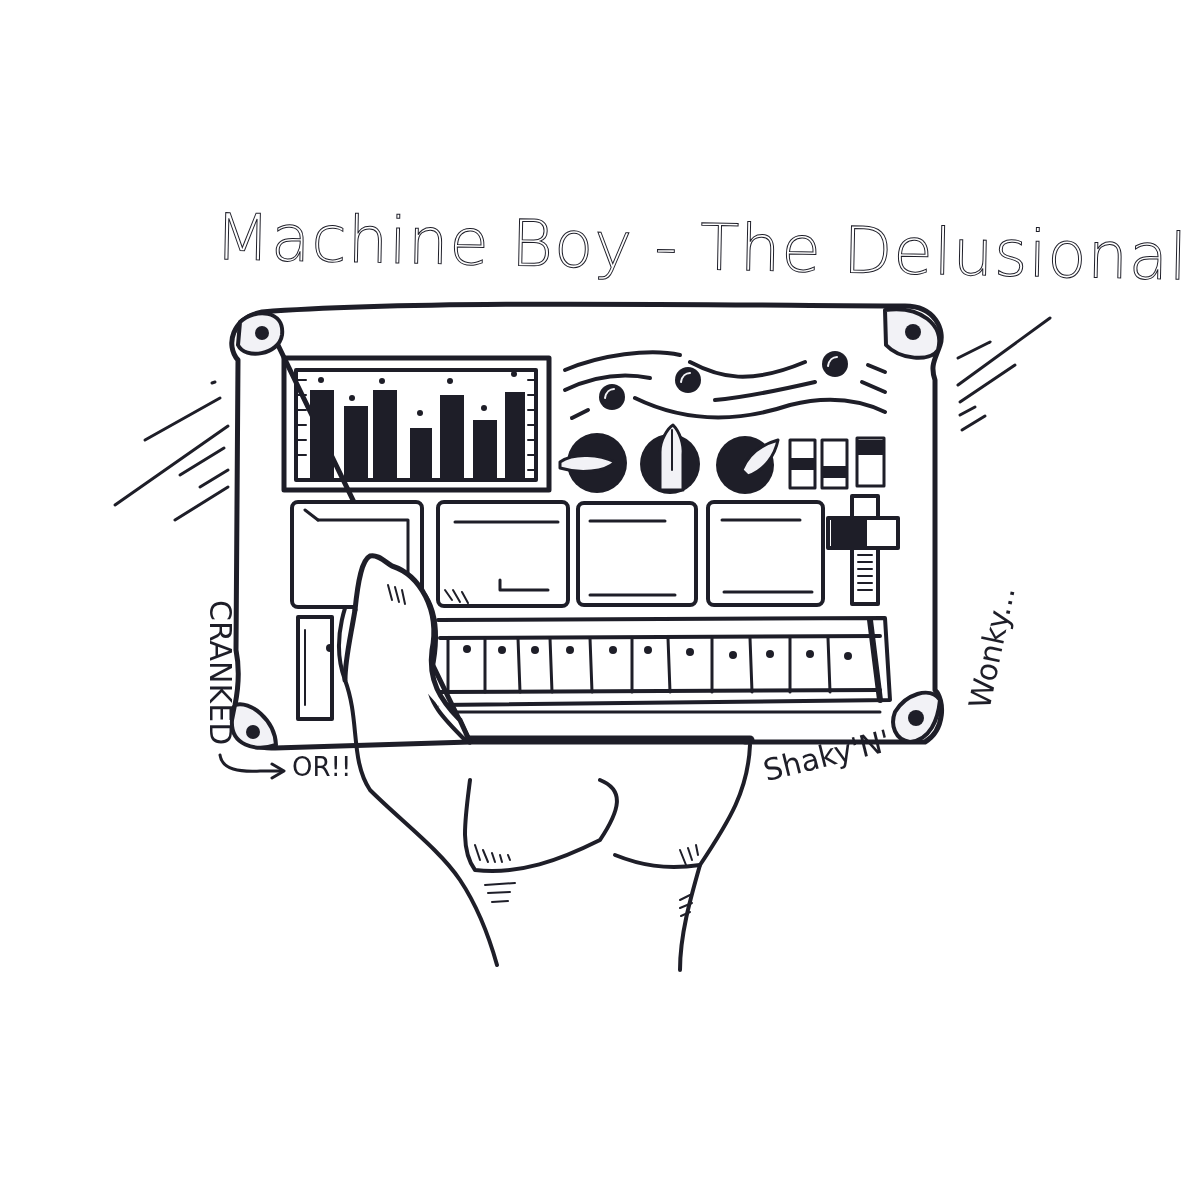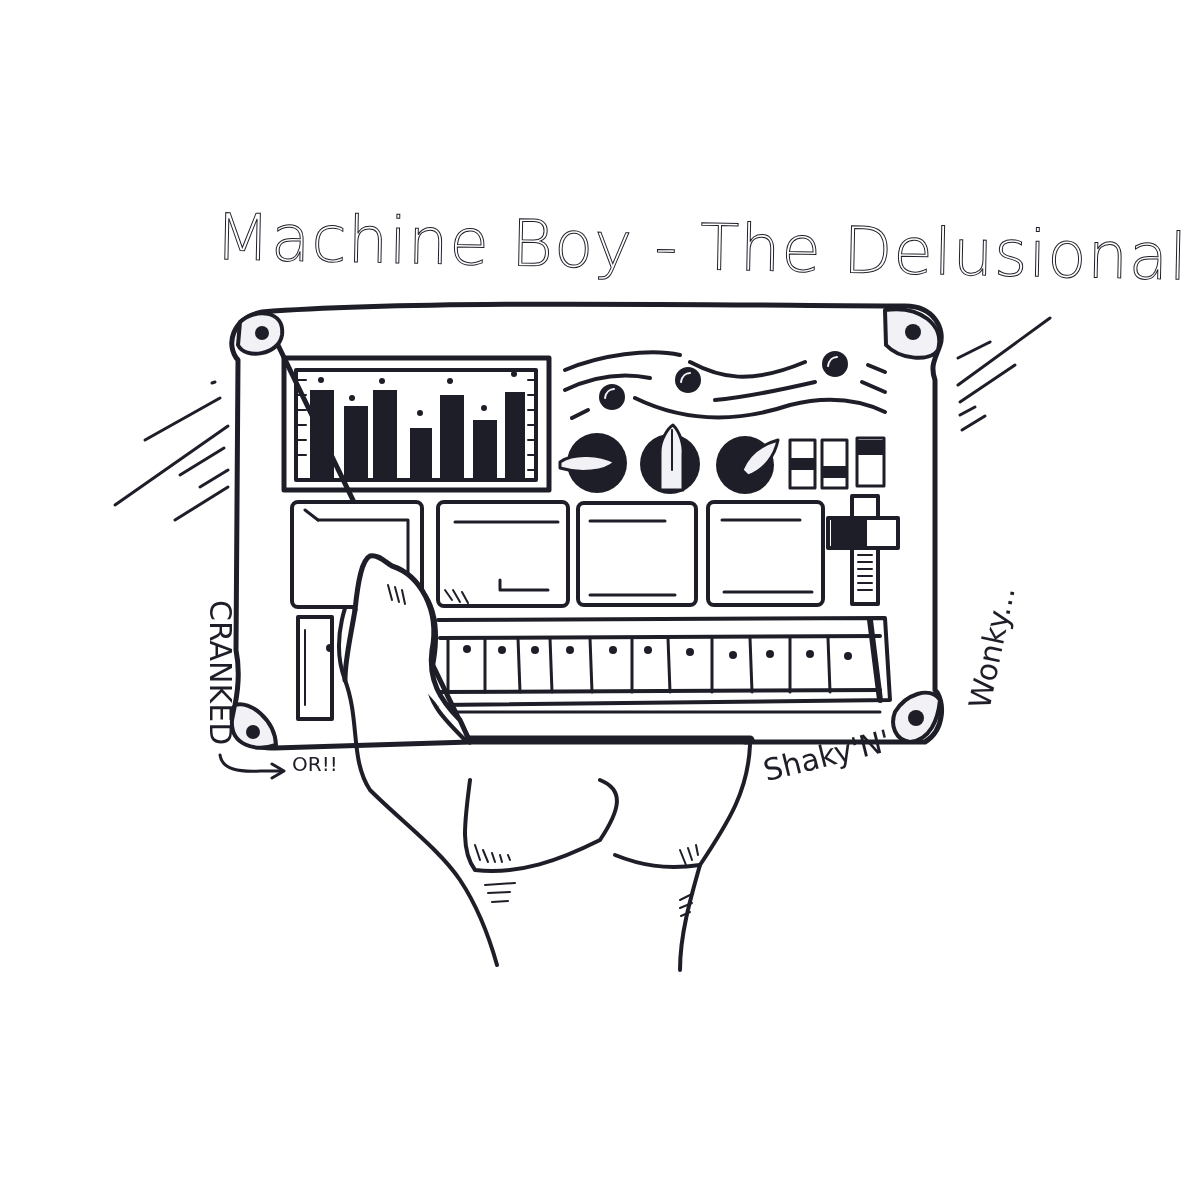--- a/index.html
+++ b/index.html
@@ -11,21 +11,21 @@
     font-family:"DejaVu Sans", sans-serif; font-size:64px; letter-spacing:1px;
     color:#1e1e28; font-weight:300; transform:rotate(1.2deg);
     -webkit-text-stroke:1px #1e1e28; color:transparent;
     white-space:nowrap; line-height:110px;
   }
   .caption {
     position:absolute; font-family:"DejaVu Sans", sans-serif; color:#1e1e28;
     white-space:nowrap;
   }
   .cranked { left:150px; top:660px; font-size:30px; transform:rotate(90deg); transform-origin:left top; left:238px; top:600px; }
-  .or { left:292px; top:752px; font-size:20px; }
+  .or { left:292px; top:752px; font-size:26px; }
   .shaky { left:762px; top:738px; font-size:30px; transform:rotate(-14deg); }
   .wonky-dots { left:930px; top:630px; font-size:30px; transform:rotate(-78deg); }
 </style>
 </head>
 <body>
 
 <svg class="canvas" viewBox="0 0 1200 1200" xmlns="http://www.w3.org/2000/svg">
   <g fill="none" stroke="#1e1e28" stroke-linecap="round" stroke-linejoin="round">
 
     <g stroke-width="3">

